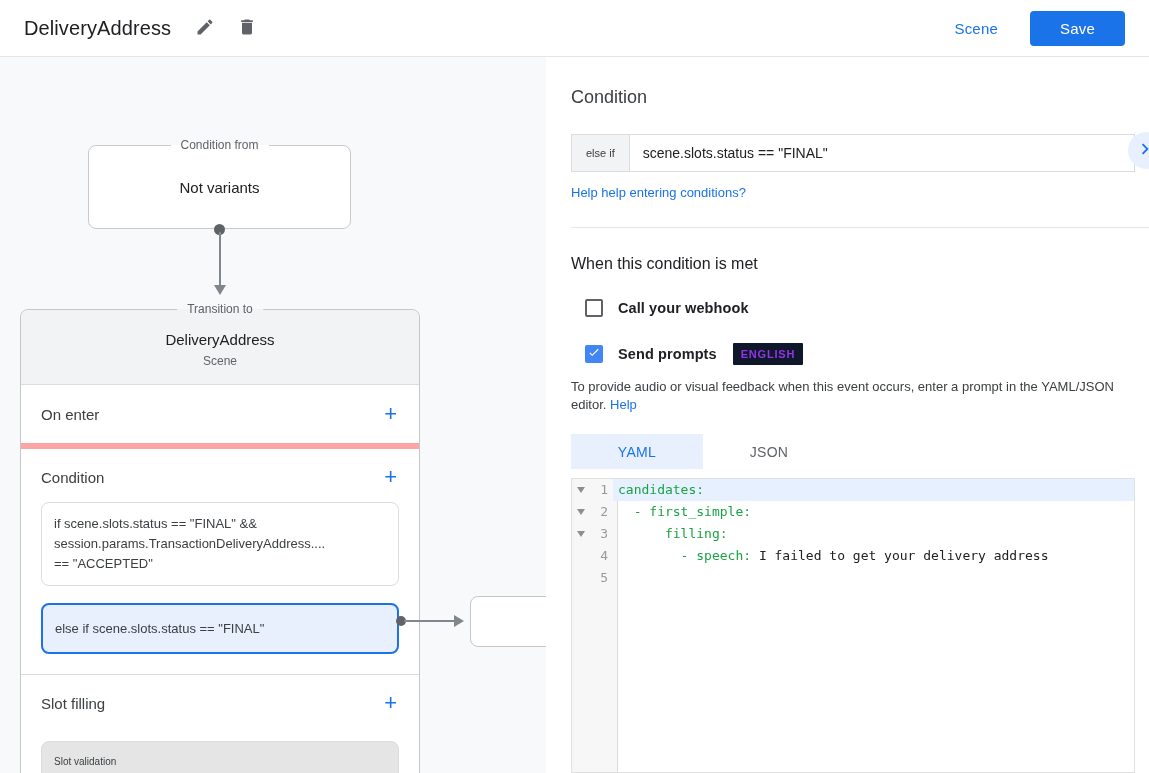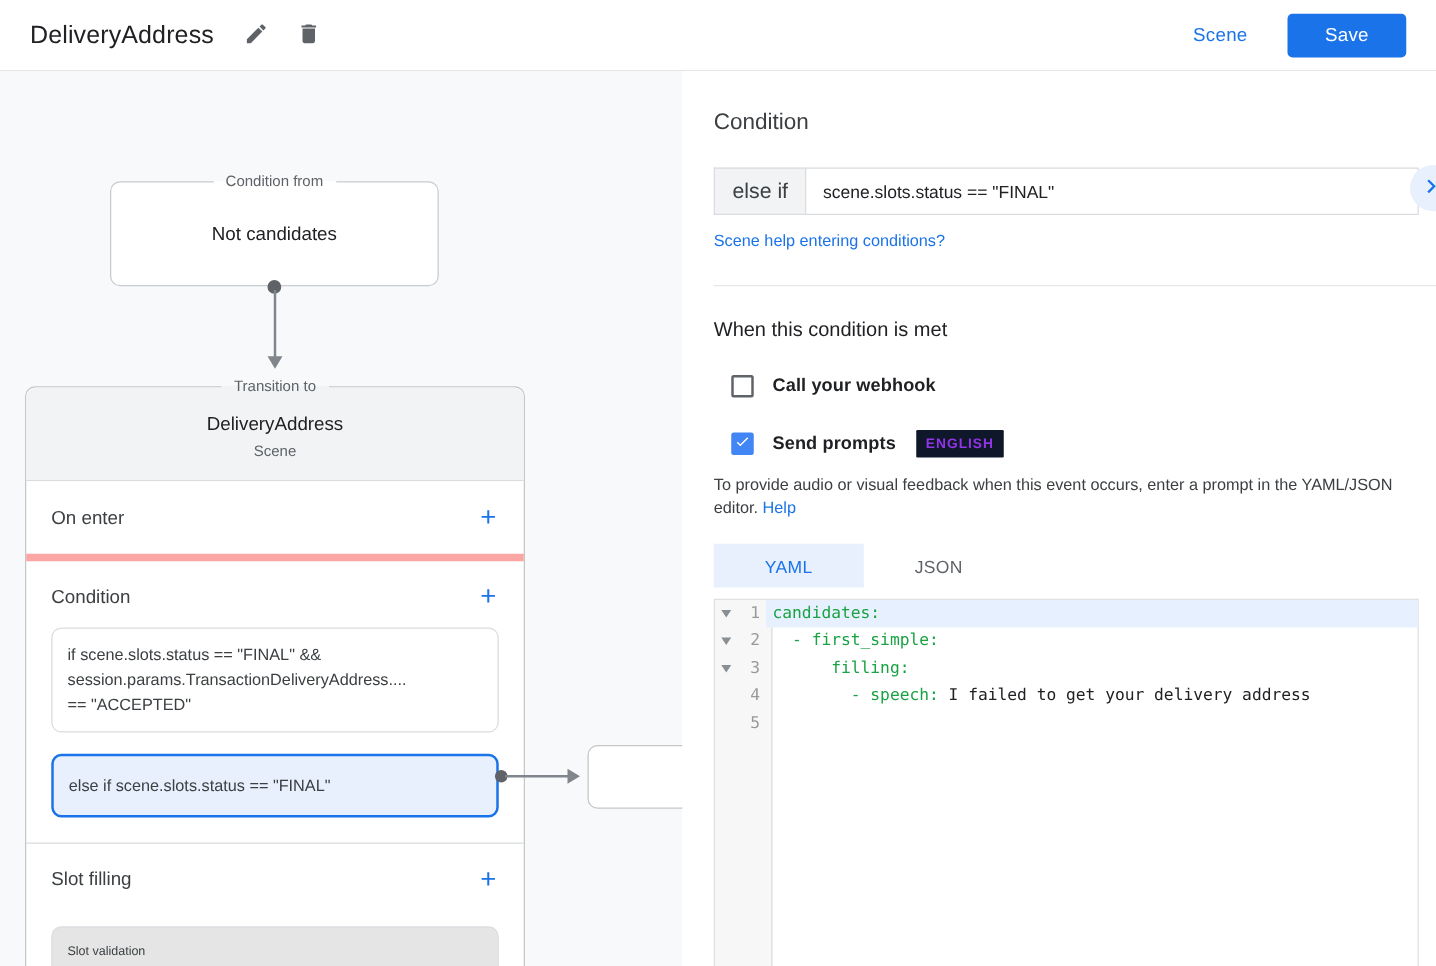--- a/index.html
+++ b/index.html
@@ -71,38 +71,38 @@
   .next-box { position:absolute; left:470px; top:539px; width:92px; height:51px; background:#fff;
     border:1px solid #c4c7c5; border-radius:8px; }
 
   
   .rp-title { font-size:18px; color:#3c4043; margin-top:30px; font-weight:400; }
   .collapse-btn { position:absolute; top:75px; right:-16px; width:37px; height:37px; border-radius:50%;
     background:#e8f0fe; border:none; cursor:pointer; display:flex; align-items:center; padding-left:6px; }
   .collapse-btn svg { fill:#1a73e8; }
   .cond-input-row { display:flex; margin-top:26px; height:38px; width:564px; }
   .cond-prefix { background:#f1f3f4; border:1px solid #dadce0; border-right:none; display:flex;
-    align-items:center; padding:0 14px; font-size:17px; color:#3c4043; }
+    align-items:center; padding:0 14px; font-size:11px; color:#3c4043; }
   .cond-input { flex:1; border:1px solid #dadce0; background:#fff; font-size:14px; color:#202124;
     padding:0 13px; font-family:"Liberation Sans","DejaVu Sans",sans-serif; outline:none; }
   .link { color:#1a73e8; font-size:13px; text-decoration:none; cursor:pointer; }
   .help-cond-link { display:inline-block; margin-top:13px; }
   .rp-divider { border-bottom:1px solid #e4e6e8; margin:26px -14px 0 0; }
   .when-title { font-size:16px; color:#202124; font-weight:400; margin-top:27px; }
   .chk-row { display:flex; align-items:center; margin-top:26px;margin-left:14px; }
   .chk { width:18px; height:18px; border-radius:2px; flex:none; }
   .chk-empty { border:2px solid #5f6368; background:#fff; }
   .chk-checked { background:#4285f4; display:flex; align-items:center; justify-content:center; }
   .chk-checked svg { fill:#fff; }
   .chk-label { font-size:14.5px; font-weight:700; color:#202124; margin-left:15px; letter-spacing:.1px; }
   .lang-badge { background:#0f172a; color:#9334e6; font-size:11px; font-weight:700;
     letter-spacing:.8px; padding:5px 8px; margin-left:16px; border-radius:1px; }
   .rp-desc { font-size:13px; color:#3c4043; line-height:18px; margin-top:13px; width:567px; }
   .tabs { display:flex; margin-top:20px; }
-  .tab { width:120px; height:35px; display:flex; align-items:center; justify-content:center;
+  .tab { width:132px; height:35px; display:flex; align-items:center; justify-content:center;
     font-size:14px; font-weight:500; letter-spacing:.3px; cursor:pointer; border:none; background:none; }
   .tab-active { background:#e8f0fe; color:#1a73e8; }
   .tab-inactive { color:#5f6368; }
 
   
   .editor { position:relative; margin-top:9px; border:1px solid #e0e0e0; width:564px; height:295px;
     background:#fff; font-family:"DejaVu Sans Mono","Liberation Mono",monospace; font-size:13px; }
   .editor-gutter-bg { position:absolute; left:0; top:0; bottom:0; width:46px; background:#f7f7f7;
     border-right:1px solid #ddd; }
   .cm-line { position:relative; display:flex; height:22px; line-height:22px; }
@@ -134,21 +134,21 @@
   <button class="btn-text">Scene</button>
   <button class="btn-primary">Save</button>
 </div>
 
 <div class="main">
 
   <div class="left-panel">
 
     <div class="from-box">
       <span class="legend legend-from">Condition from</span>
-      <span class="from-box-text">Not candidates</span>
+      <span class="from-box-text">Not variants</span>
     </div>
 
     <div class="v-connector">
       <div class="dot"></div>
         <div class="line"></div>
         <div class="head"></div>
     </div>
 
     <div class="to-card">
       <span class="legend legend-to">Transition to</span>
@@ -201,21 +201,21 @@
             <path d="M10 6L8.59 7.41 13.17 12l-4.58 4.59L10 18l6-6z"></path>
           </svg></span>
     </button>
 
     <h2 class="rp-title">Condition</h2>
 
     <div class="cond-input-row">
       <div class="cond-prefix">else if</div>
       <input class="cond-input" type="text" value="scene.slots.status == &quot;FINAL&quot;" style="">
     </div>
-    <a class="link help-cond-link">Scene help entering conditions?</a>
+    <a class="link help-cond-link">Help help entering conditions?</a>
 
     <div class="rp-divider"></div>
 
     <div class="when-title">When this condition is met</div>
 
     <div class="chk-row">
       <span class="chk chk-empty"></span>
       <span class="chk-label">Call your webhook</span>
     </div>
 

